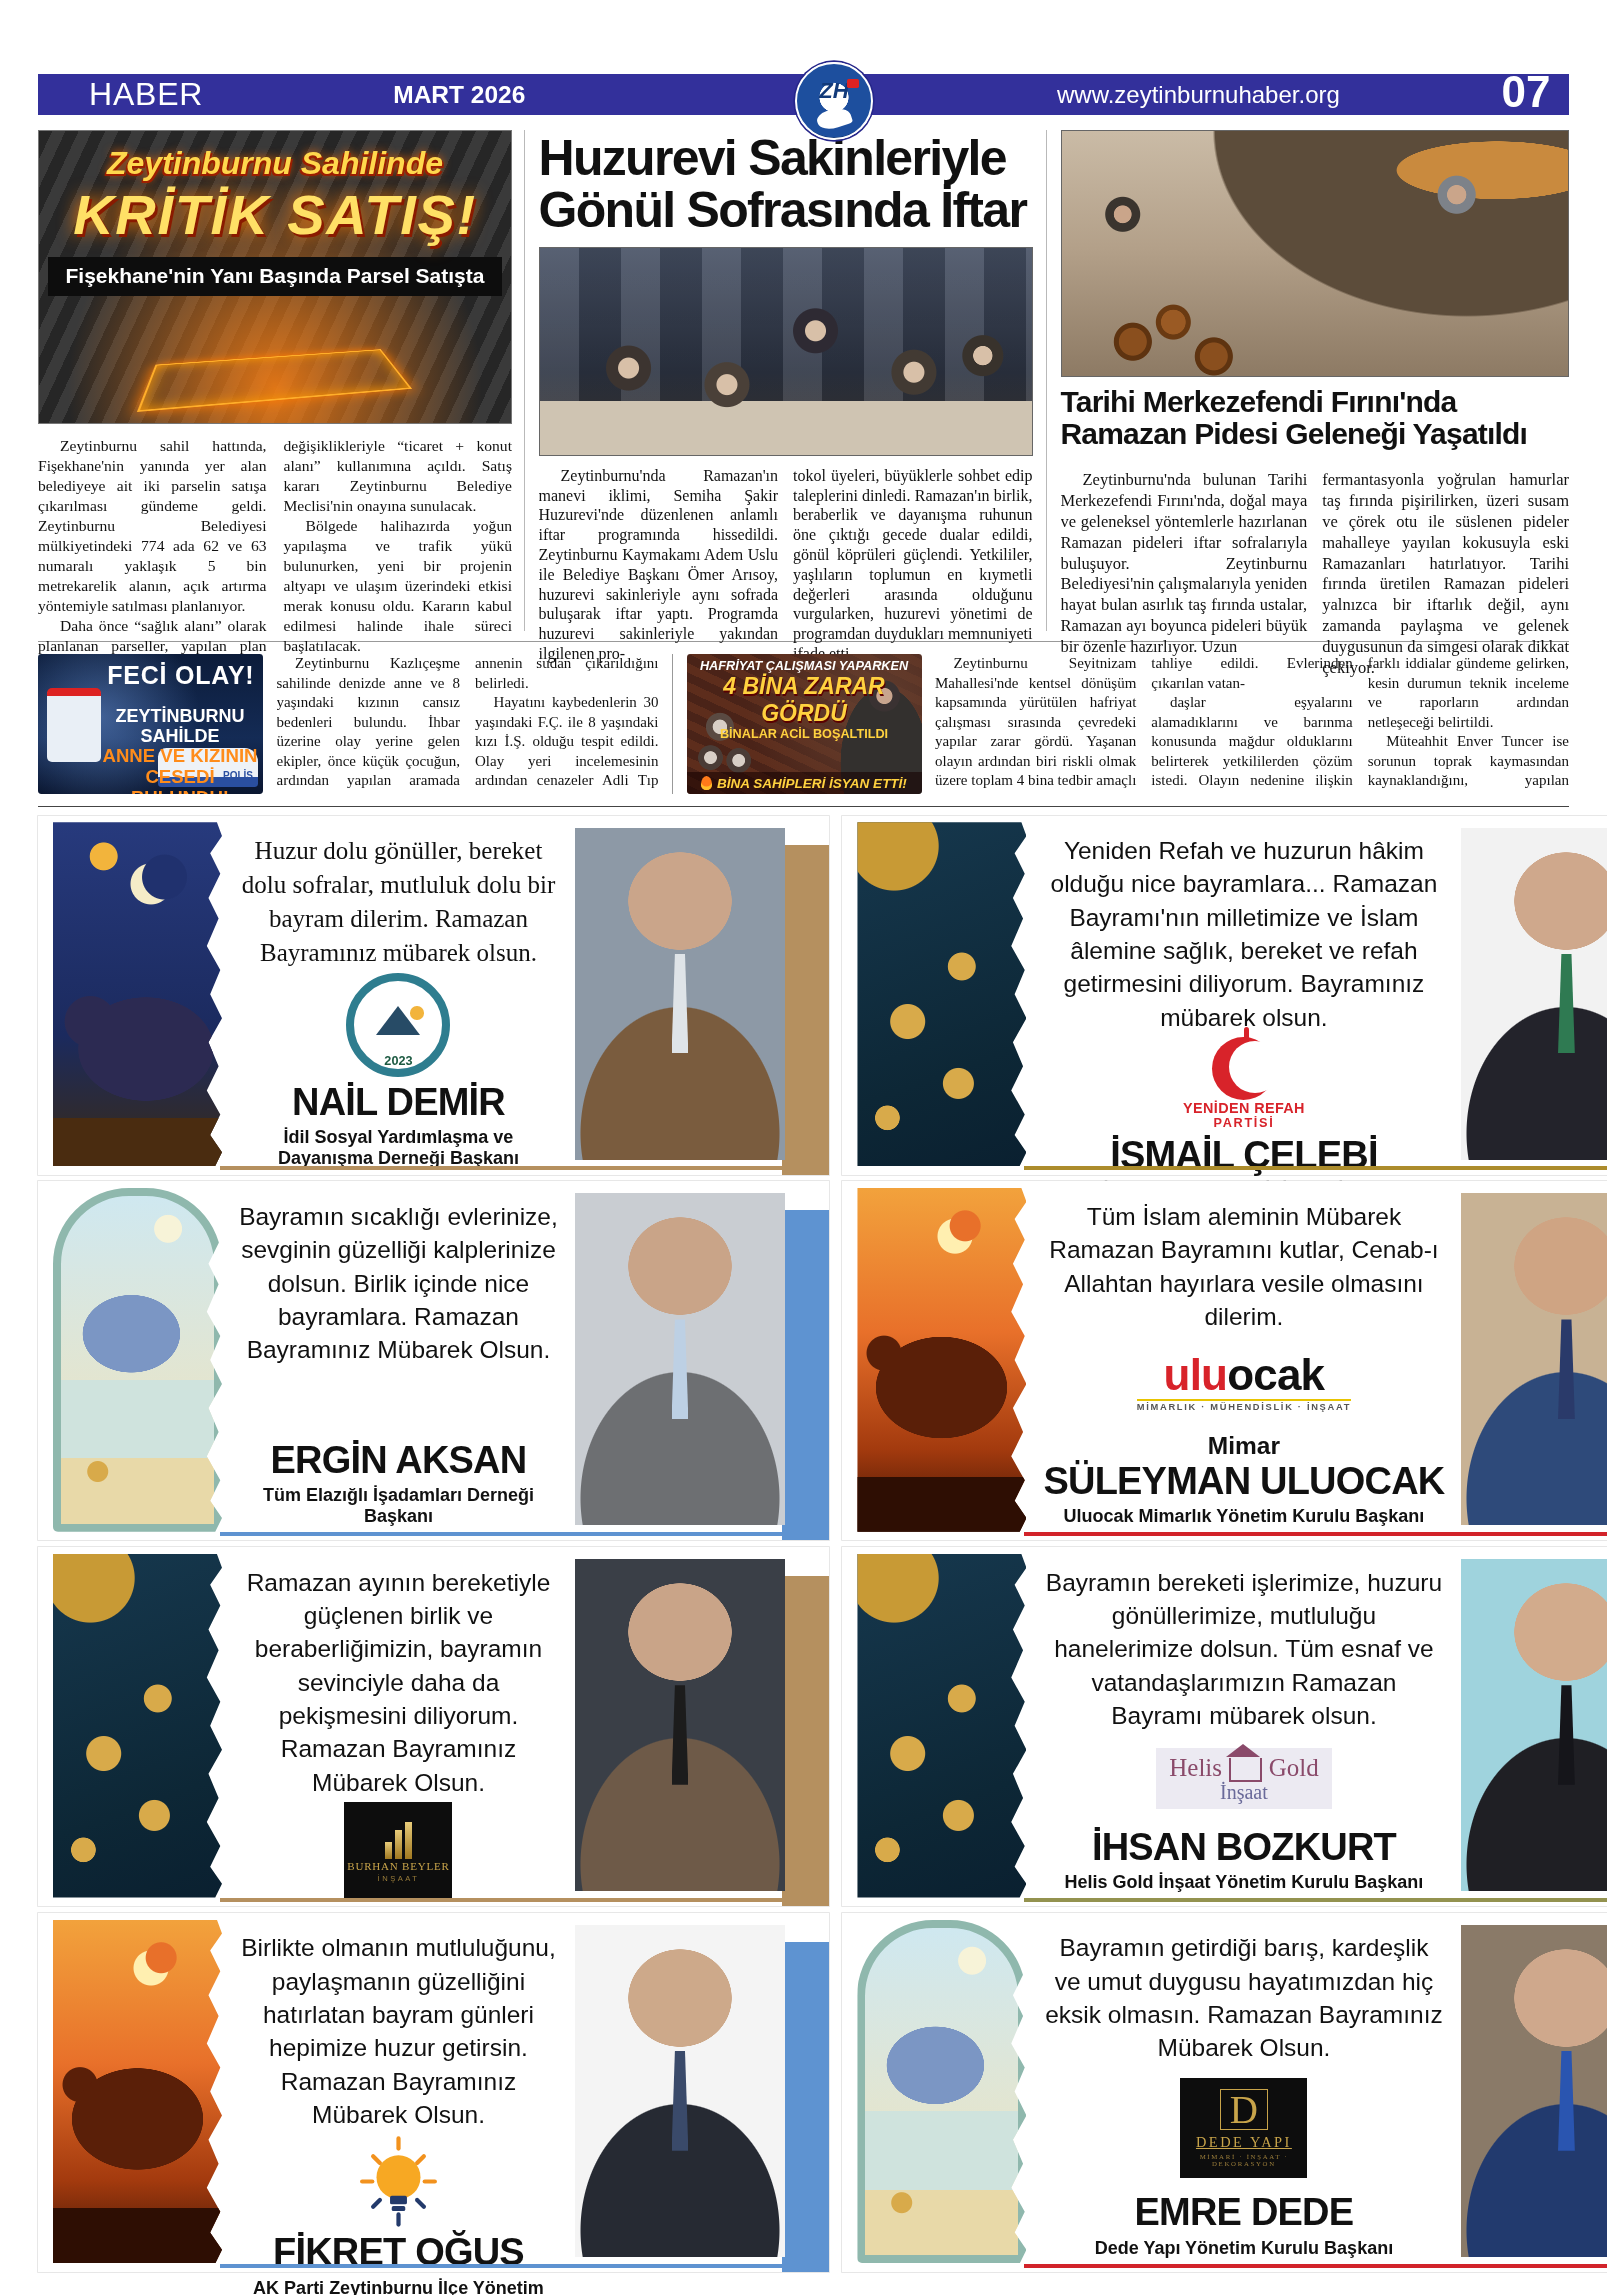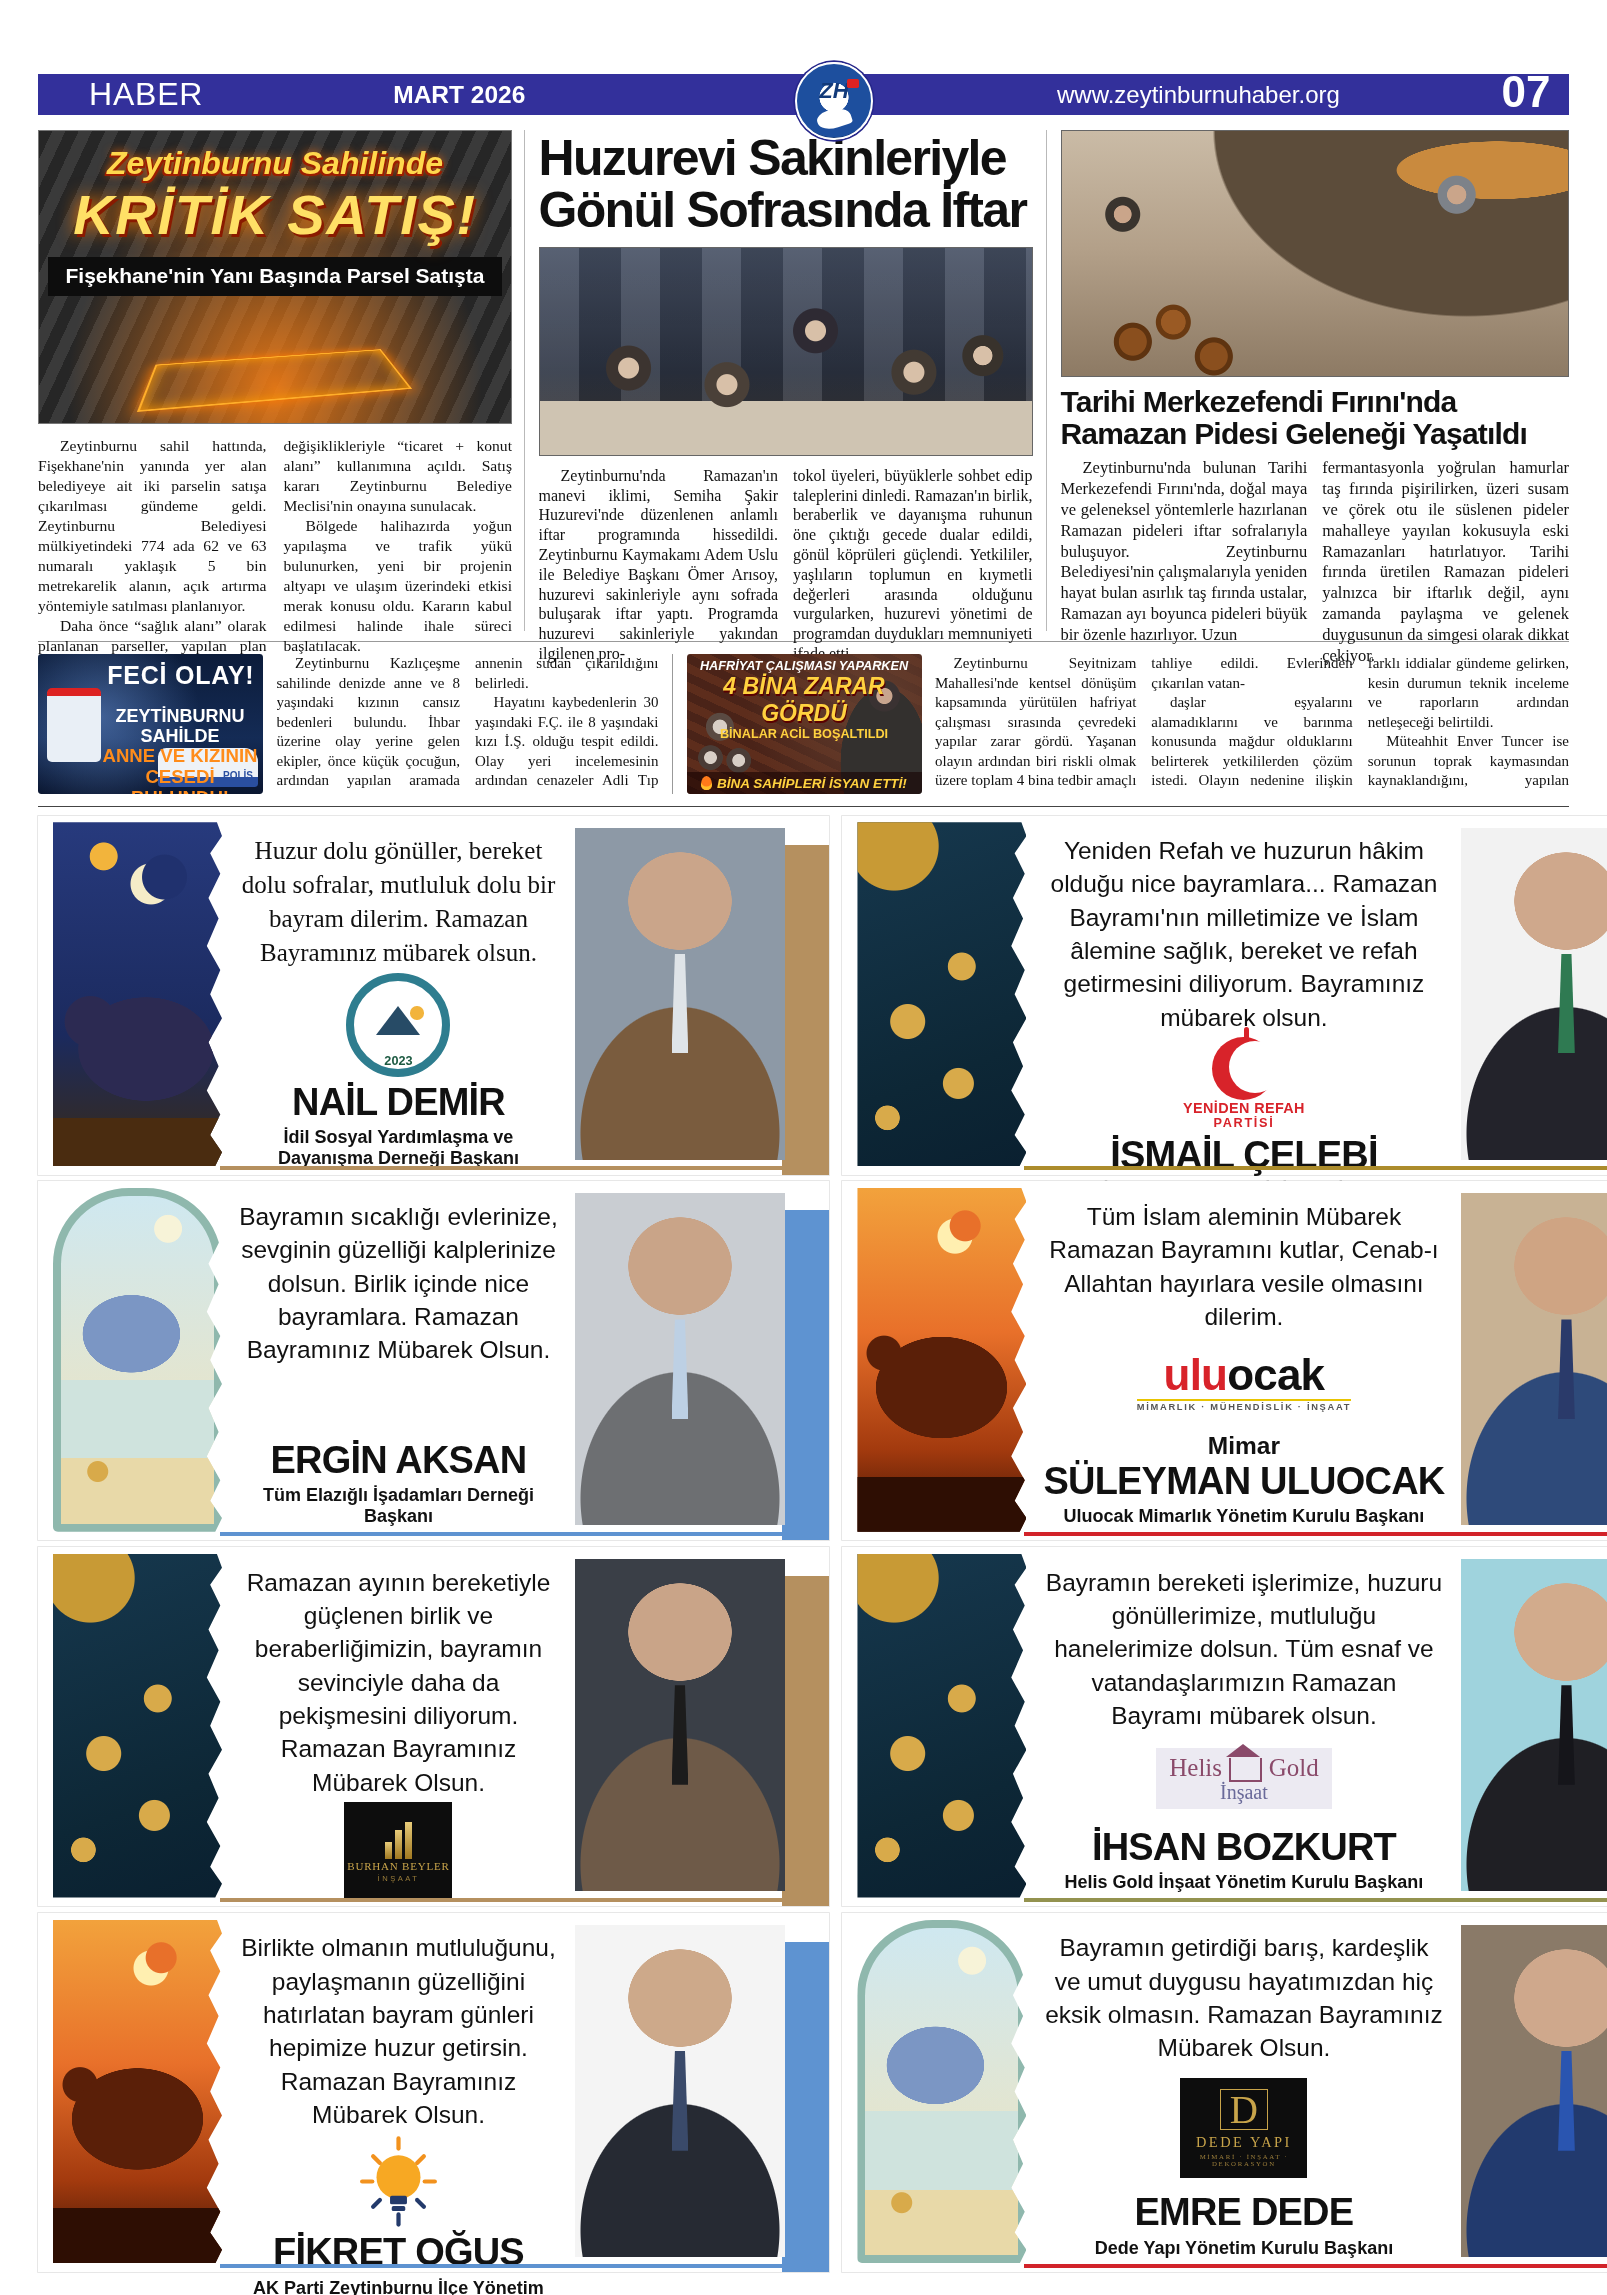--- a/index.html
+++ b/index.html
@@ -64,21 +64,21 @@
     background:
       radial-gradient(circle 17px at 12% 34%,#caa58a 0 8.5px,#3a342e 9.3px 17px,transparent 18px),
       radial-gradient(circle 18.6px at 78% 26%,#caa58a 0 9.3px,#7d8289 10px 18.6px,transparent 19.5px),
       radial-gradient(ellipse 101px 29px at 86% 16%,#c98a3e 0 99%,transparent),
       radial-gradient(circle at 14% 86%,#8a4f1e 0 13.5px,#5e3310 14.4px 18.6px,transparent 19.5px),
       radial-gradient(circle at 30% 92%,#8a4f1e 0 13.5px,#5e3310 14.4px 18.6px,transparent 19.5px),
       radial-gradient(circle at 22% 78%,#9a5a24 0 12px,#6a3a12 12.7px 17px,transparent 18px),
       radial-gradient(ellipse 254px 186px at 80% 0%,#5c4c3a 0 99%,transparent),
       linear-gradient(#cabba6,#b3a089 48%,#8d7a64);}
   .fir-title{font-size:30px;font-weight:bold;letter-spacing:-0.8px;line-height:1.07;margin-top:8.5px;}
-  .fir-text{margin-top:8px;column-count:2;column-gap:15px;text-align:justify;
+  .fir-text{margin-top:20px;column-count:2;column-gap:15px;text-align:justify;
       font-family:"Liberation Serif",serif;font-size:16.5px;line-height:1.27;overflow:hidden;}
 
   
   .mid-band{display:flex;gap:13.5px;margin-top:10px;padding:12px 0;height:140px;
       border-top:1.7px solid #999;border-bottom:1.7px solid #444;}
   .feci-img{width:225px;height:140px;flex:none;position:relative;overflow:hidden;border-radius:3.4px;
     background:
       radial-gradient(circle at 28% 45%,rgba(120,165,235,.45),transparent 55%),
       linear-gradient(#0c1c3a,#142b55 60%,#0a1630);}
   .feci-amb{position:absolute;left:8.5px;top:34px;width:54px;height:66px;background:#e9eff6;border-radius:5px;
@@ -195,21 +195,21 @@
   .logo-helis{background:#eceaf2;padding:6.8px 13.5px;line-height:1.05;font-family:"Liberation Serif",serif;}
   .logo-helis .row{display:flex;align-items:flex-end;gap:6.8px;color:#8a4a6a;font-size:25px;}
   .logo-helis .house{width:29px;height:22px;border:2.5px solid #8a4a6a;border-top:none;position:relative;}
   .logo-helis .house::before{content:"";position:absolute;left:-5px;top:-13.5px;border-left:17px solid transparent;
       border-right:17px solid transparent;border-bottom:13.5px solid #8a4a6a;}
   .logo-helis .l3{color:#6a6a9a;font-size:20px;text-align:center;}
   .logo-akp svg{display:block;}
   .logo-dede{width:127px;height:100px;background:#0d0d0d;color:#c8a44a;display:flex;flex-direction:column;
       align-items:center;justify-content:center;font-family:"Liberation Serif",serif;}
   .logo-dede .d{font-size:39px;line-height:1;border:1.7px solid #c8a44a;padding:0 8.5px;}
-  .logo-dede .l1{font-size:14.4px;letter-spacing:2.5px;margin-top:3.4px;}
+  .logo-dede .l1{font-size:14.4px;letter-spacing:2.5px;margin-top:3.4px;text-decoration:underline;}
   .logo-dede .l2{font-size:6.8px;letter-spacing:1.7px;color:#9a7d3a;margin-top:1.7px;}
 </style>
 </head>
 <body>
 
 <div class="page">
   <div class="inner">
 
     <div class="masthead">
       <span class="mh-section">HABER</span>

